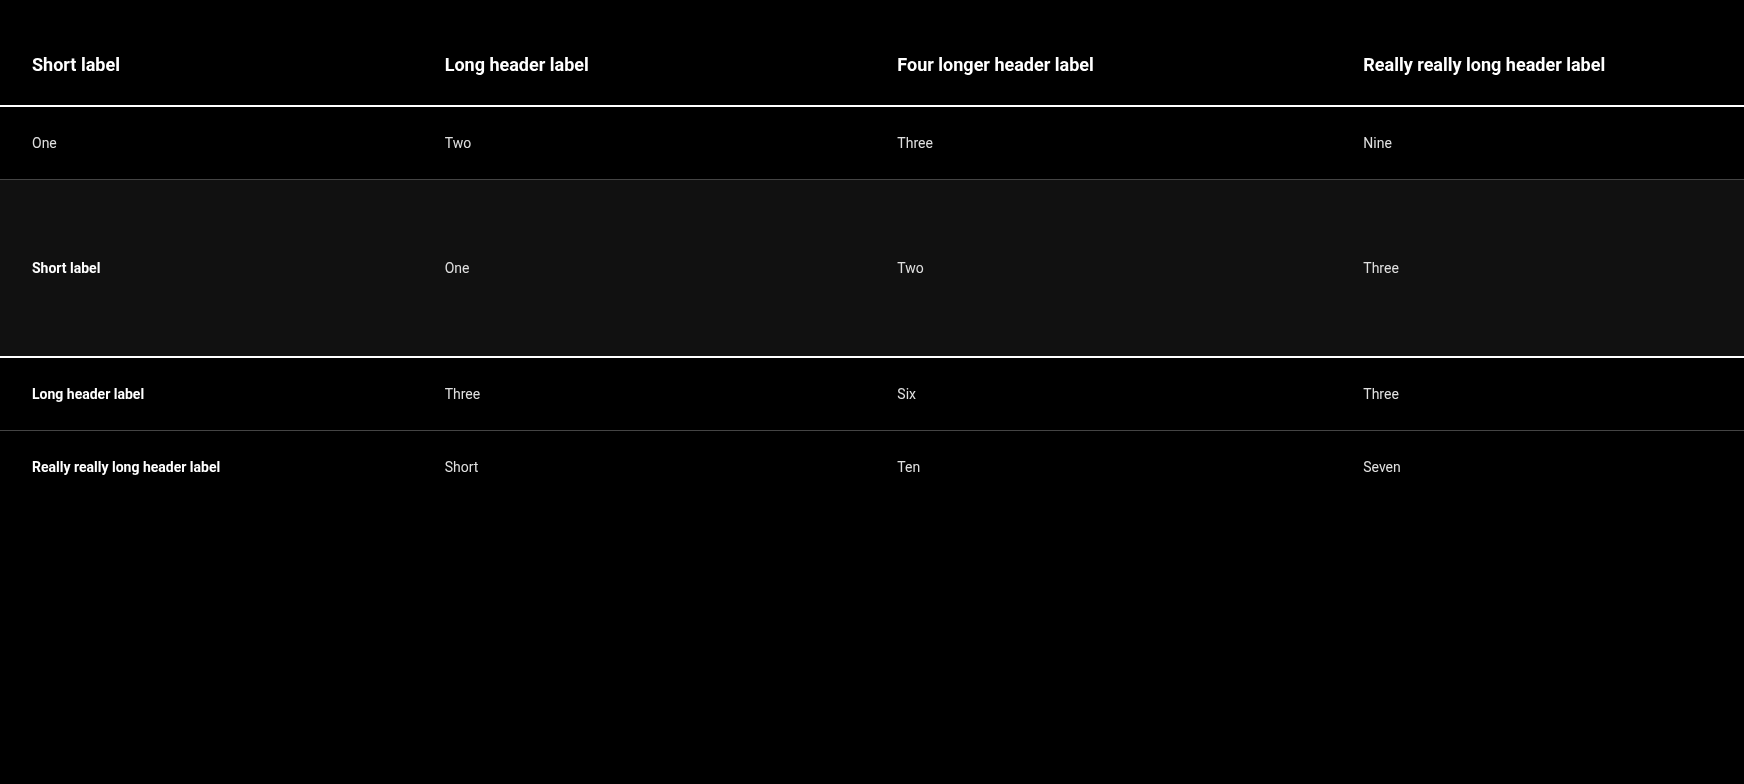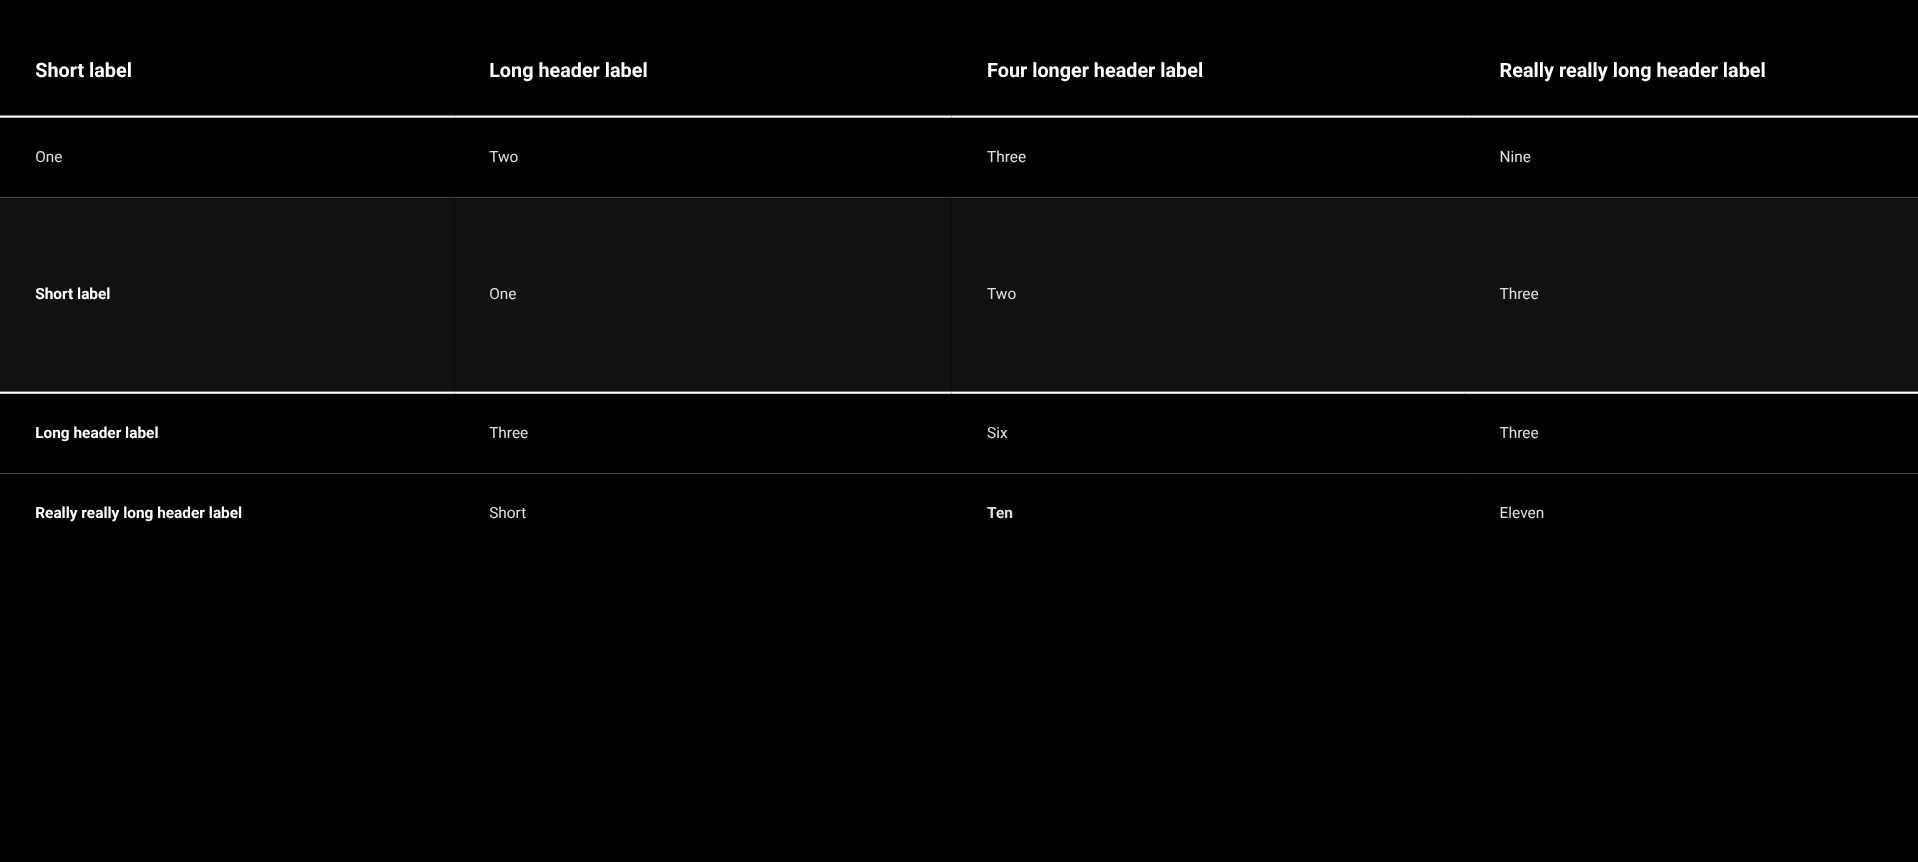--- a/index.html
+++ b/index.html
@@ -109,18 +109,18 @@
       </tr>
       <tr>
         <td style="font-weight:700;color:#fff;">Long header label</td>
         <td>Three</td>
         <td>Six</td>
         <td>Three</td>
       </tr>
       <tr>
         <td style="font-weight:700;color:#fff;border-bottom:none;">Really really long header label</td>
         <td style="border-bottom:none;">Short</td>
-        <td style="border-bottom:none;font-weight:bold;">Ten</td>
-        <td style="border-bottom:none;">Eleven</td>
+        <td style="border-bottom:none;">Ten</td>
+        <td style="border-bottom:none;">Seven</td>
       </tr>
     </tbody>
   </table>
 </div>
 
 </body></html>

